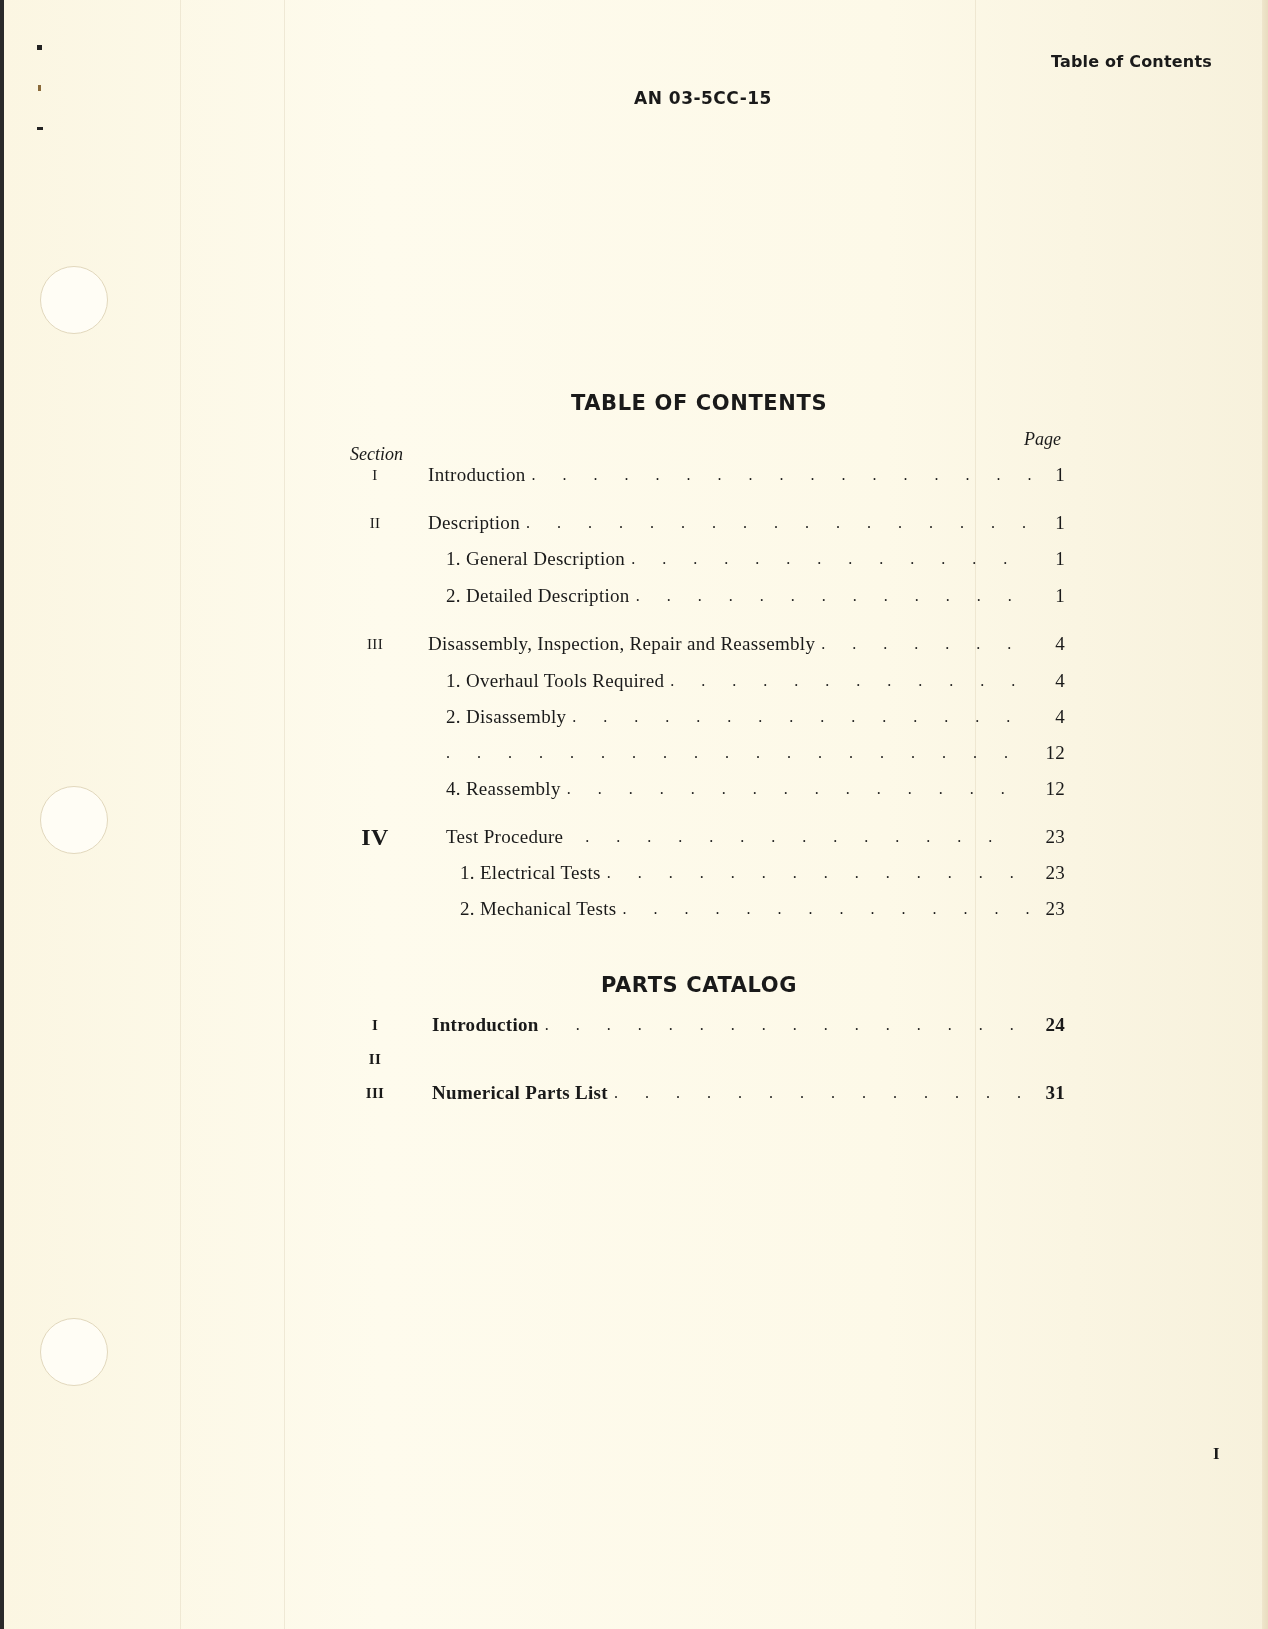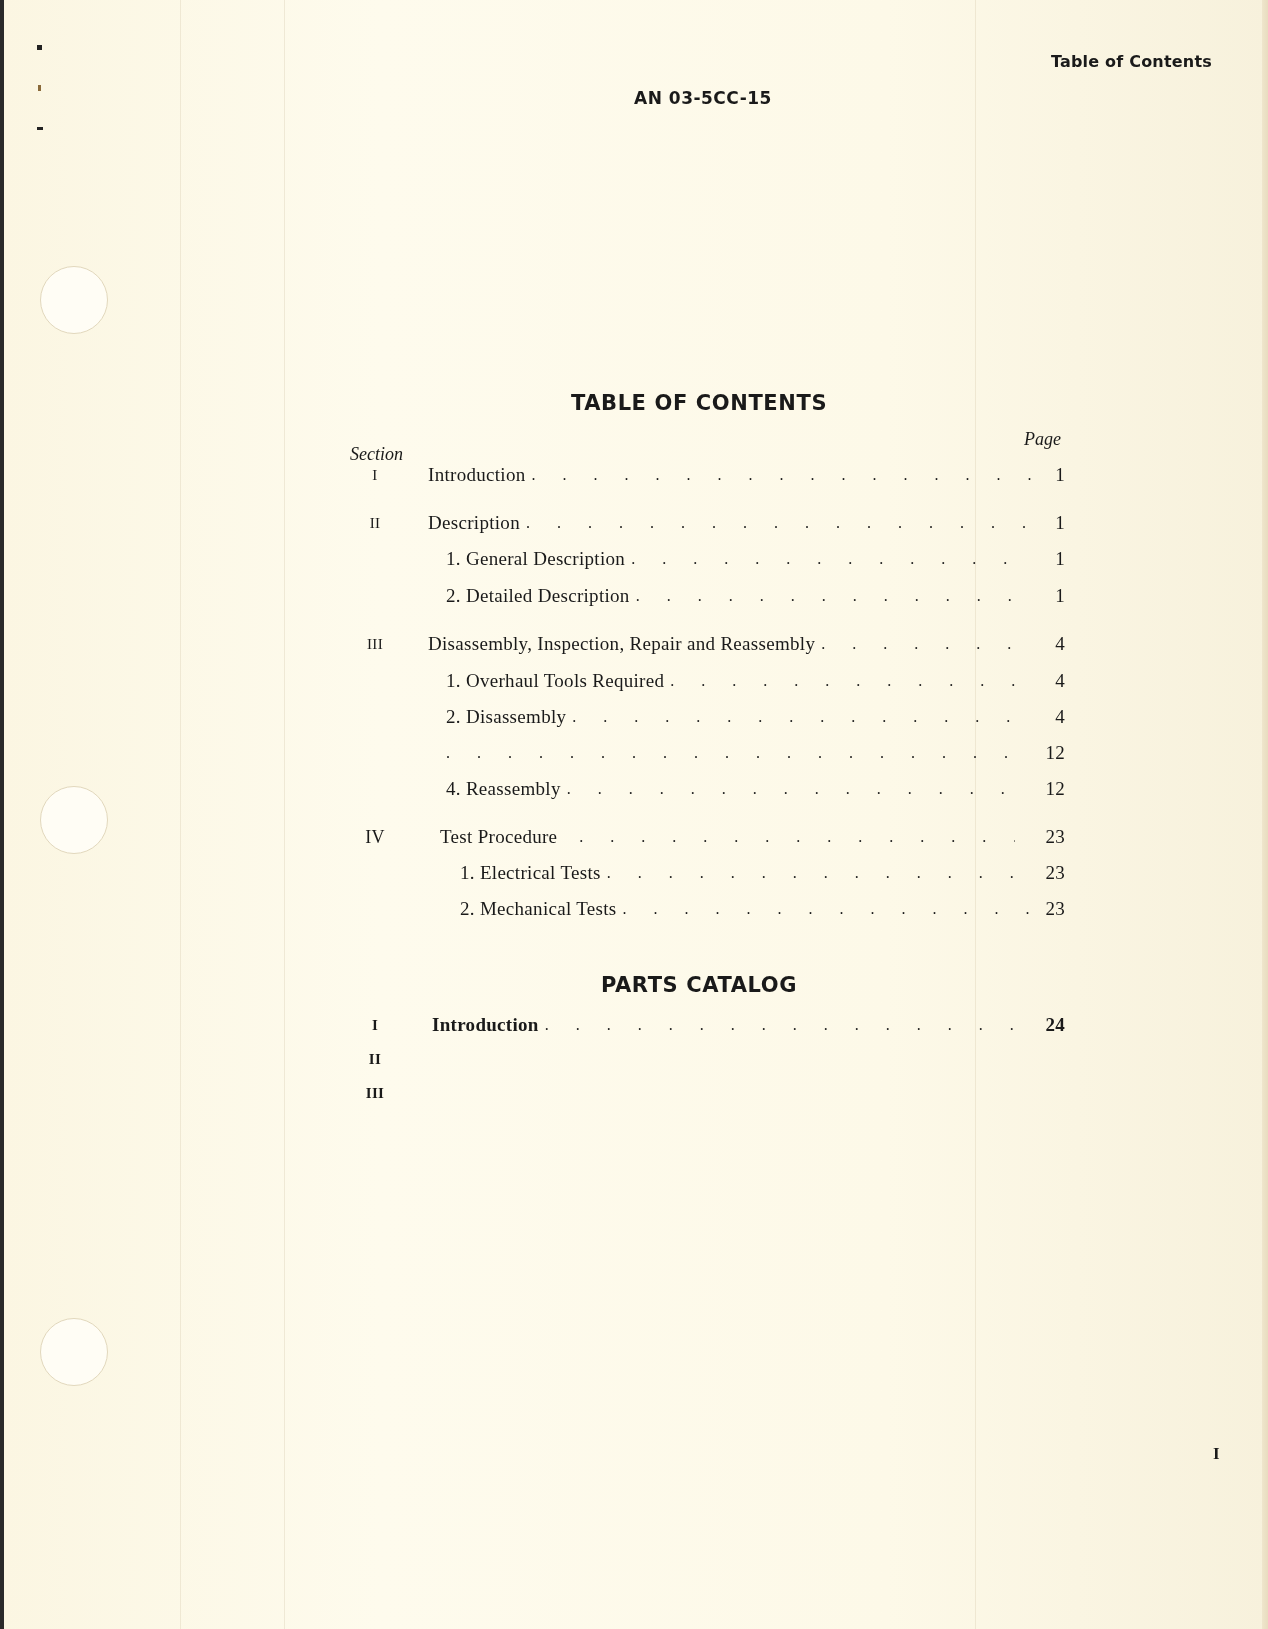--- a/index.html
+++ b/index.html
@@ -78,26 +78,26 @@
       flex: 1; overflow: hidden; white-space: nowrap;
       letter-spacing: 11.5px; font-size: 16px;
     }
     .entry .dots::before {
       content: ". . . . . . . . . . . . . . . . . . . . . . . . . . . . . . . . . . . . . . . . . . . . . . . . . . . . . .";
     }
     .entry .pg { width: 34px; text-align: right; white-space: nowrap; }
     .entry.level1 .label-wrap { left: 78px; }
     .entry.level2 .label-wrap { left: 96px; }
     .entry.level2b .label-wrap { left: 110px; }
-    .entry.iv .label-wrap { left: 90px; gap: 16px; }
+    .entry.iv .label-wrap { left: 96px; gap: 16px; }
     .entry.catalog .label-wrap { left: 82px; }
     .entry.catalog .num { font-weight: bold; }
     .entry.catalog .label { font-weight: bold; }
     .entry.catalog .pg { font-weight: bold; }
-    .entry.iv .num { font-size: 18px; }
+    .entry.iv .num { font-size: 24px; font-weight: bold; }
     .folio {
       position: absolute; top: 1444px; left: 1213px;
       font-weight: bold; font-size: 17px;
     }
   </style>
 </head>
 <body>
 
 <div class="page">
   <div class="left-edge"></div>
@@ -225,16 +225,21 @@
         <span class="label">Introduction</span>
         <span class="dots"></span>
         <span class="pg">24</span>
       </div>
   </div>
   <div class="entry catalog" style="top:1047px">
     <span class="num">II</span>
   </div>
   <div class="entry catalog" style="top:1081px">
     <span class="num">III</span>
+    <div class="label-wrap">
+        <span class="label">Numerical Parts List</span>
+        <span class="dots"></span>
+        <span class="pg">31</span>
+      </div>
   </div>
 
   <div class="folio">I</div>
 </div>
 
 </body></html>

